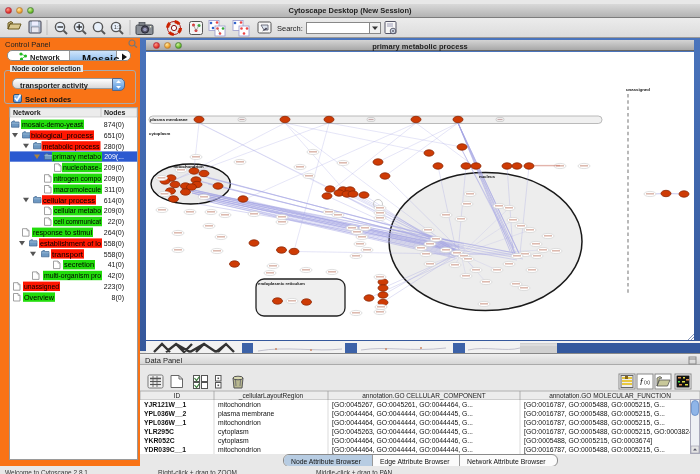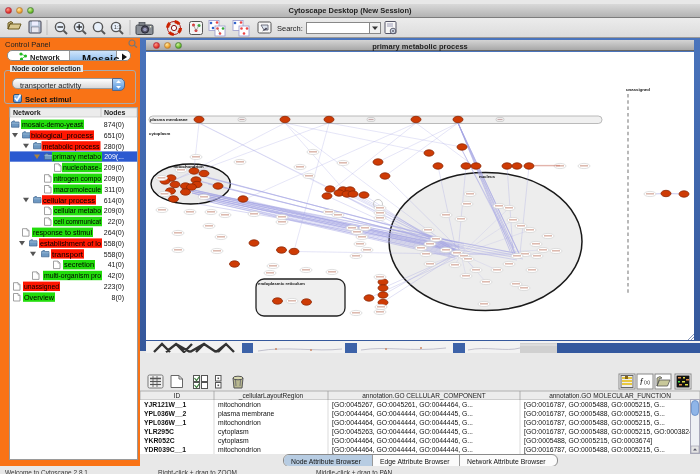--- a/index.html
+++ b/index.html
@@ -138,34 +138,34 @@
         </svg>
   <span class="abs" style="left:22px;top:1.5px;font-size:7.5px;font-weight:bold;color:#222">Network</span>
   <span class="abs" style="left:74px;top:1.5px;font-size:11px;font-weight:bold;color:#111">Mosaic</span>
   <svg class="abs" style="left:112px;top:2px" width="8" height="8" viewBox="0 0 8 8">
           <path d="M2 0.5 L7 4 L2 7.5 Z" fill="#111"></path>
         </svg>
 </div>
 <div class="abs" style="left:4px;top:32px;width:132px;height:34px;border:1px solid #aaa;border-radius:3px"></div>
 <span class="abs" style="left:10px;top:26.5px;font-size:7px;font-weight:bold;color:#222;background:#e8e8e8;padding:0 2px">Node color selection</span>
 <div class="abs" style="left:12px;top:40px;width:113px;height:11px;background:linear-gradient(#fff,#d8d8d8);border:1px solid #999;border-radius:5px">
-  <span class="abs" style="left:7px;top:1.5px;font-size:7.5px;font-weight:normal;color:#222">transporter activity</span>
+  <span class="abs" style="left:7px;top:1.5px;font-size:7.5px;font-weight:bold;color:#222">transporter activity</span>
   <div class="abs" style="right:-1px;top:-1px;width:13px;height:13px;background:linear-gradient(#b5d6f6,#5795dd);border:1px solid #568;border-radius:0 5px 5px 0">
           <svg width="11" height="11" viewBox="0 0 11 11" style="display:block">
             <path d="M5.5 1.2 L8 4 L3 4 Z" fill="#fff"></path>
             <path d="M5.5 9.8 L8 7 L3 7 Z" fill="#fff"></path>
           </svg>
         </div>
 </div>
 <div class="abs" style="left:13px;top:56px;width:9px;height:9px;background:linear-gradient(#9cc6f0,#4e8ede);border:1px solid #357;border-radius:2px">
   <svg width="9" height="10" viewBox="0 0 9 10" style="position:absolute;left:-1px;top:-2px">
           <path d="M2 5 L4 7.5 L7.5 1.5" fill="none" stroke="#fff" stroke-width="1.6"></path>
         </svg>
       </div>
-<span class="abs" style="left:25px;top:56.5px;font-size:7.5px;font-weight:bold;color:#111">Select stimul</span>
+<span class="abs" style="left:25px;top:56.5px;font-size:7.5px;font-weight:bold;color:#111">Select nodes</span>
 <svg class="abs" style="left:9px;top:69px" width="129" height="353" viewBox="0 0 129 353">
 <defs>
 <g id="fold">
             <path d="M0.5 1.8 L3 0.5 L4.5 1.8 L8 1.8 L8 7 L0.5 7 Z" fill="#6d98c2" stroke="#3c638c" stroke-width=".7"></path>
             <path d="M0.5 3 L8 3" stroke="#9cbcd8" stroke-width=".8"></path>
           </g>
 <g id="file">
             <path d="M0.5 0.5 L5 0.5 L7 2.5 L7 8 L0.5 8 Z" fill="#fff" stroke="#888" stroke-width=".8"></path>
             <path d="M5 0.5 L5 2.5 L7 2.5" fill="none" stroke="#888" stroke-width=".6"></path>
           </g>
@@ -533,20 +533,27 @@
 <path d="M215 8 C240 4 265 10 300 6" stroke="#aab" stroke-width=".7" fill="none"></path>
 <circle cx="240" cy="7" r="1" fill="#c86"></circle>
           <circle cx="275" cy="6" r="1" fill="#c86"></circle>
 <rect x="307" y="1" width="12" height="11" fill="#3c62a8"></rect>
 <path d="M322 8 C340 4 360 10 374 6" stroke="#aab" stroke-width=".7" fill="none"></path>
 <rect x="374" y="1" width="37" height="11" fill="#d0d0d0"></rect>
 <line x1="374" y1="3" x2="411" y2="3" stroke="#e8e8e8"></line>
         </g>
 </svg></div>
 <div class="abs" id="dp">
+      <div id="dpt">
+        <span>Data Panel</span>
+<svg style="position:absolute;right:3px;top:2px" width="9" height="9" viewBox="0 0 9 9">
+          <rect x="1" y="1" width="7" height="7" fill="none" stroke="#888"></rect>
+          <line x1="1" y1="3" x2="8" y2="3" stroke="#888"></line>
+        </svg>
+      </div>
 <svg class="abs" style="left:0;top:13px" width="560" height="100" viewBox="0 0 560 100">
 
 <g transform="translate(8,9)">
           <rect x="0" y="0" width="15" height="13" rx="1.5" fill="#f2f2f2" stroke="#777"></rect>
           <line x1="2" y1="3.5" x2="13" y2="3.5" stroke="#555" stroke-width="1.6"></line>
           <line x1="2" y1="6.5" x2="13" y2="6.5" stroke="#555" stroke-width="1.2"></line>
           <line x1="2" y1="9.5" x2="13" y2="9.5" stroke="#555" stroke-width="1.2"></line>
           <line x1="5" y1="1" x2="5" y2="12" stroke="#555" stroke-width=".8"></line>
           <line x1="9" y1="1" x2="9" y2="12" stroke="#555" stroke-width=".8"></line>
         </g>

